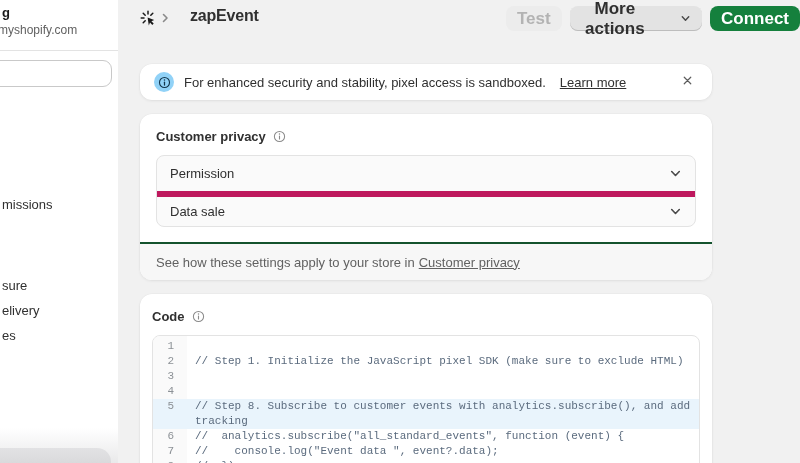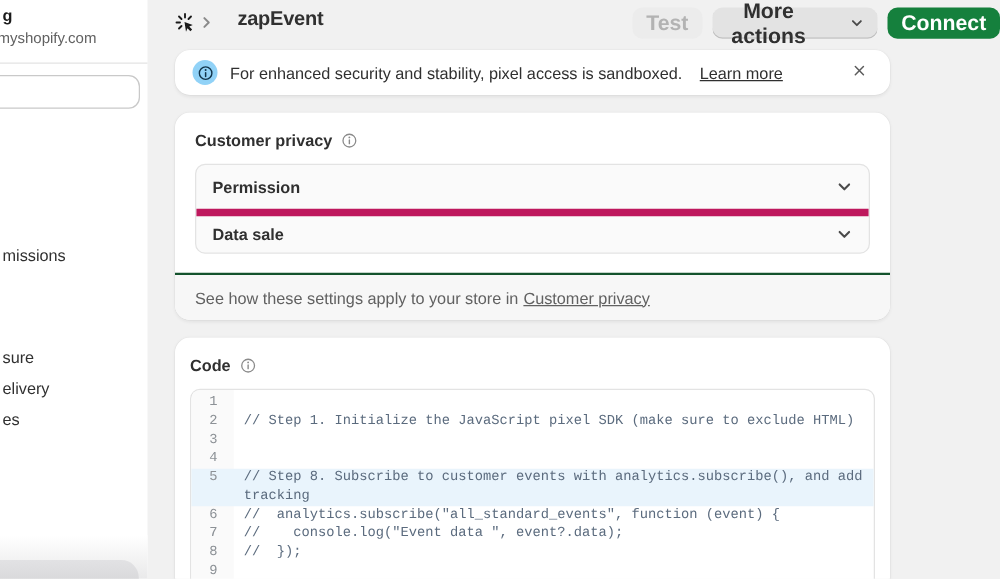--- a/index.html
+++ b/index.html
@@ -34,38 +34,38 @@
   .page-title { position:absolute; left:172px; top:7px; font-size:16px; font-weight:700; letter-spacing:-0.2px; color:#303030;margin-left:18px; }
   .header-actions { position:absolute; left:506px; top:6px; display:flex; gap:8px; }
   .btn { height:25px; display:inline-flex; align-items:center; gap:5px;
     border:none; border-radius:8px; padding:0 11px;
     font-family:inherit; font-size:17px; font-weight:700; cursor:pointer; }
   .btn-test { background:#ececec; color:#b3b3b3; cursor:default; }
   .btn-more { background:#e3e3e3; color:#303030; box-shadow:inset 0 -1px 0 #bdbdbd;gap:31px; }
   .btn-connect { background:#15803d; color:#ffffff; cursor:default; }
   
   .card { position:absolute; left:140px; width:572px; background:#ffffff; border-radius:12px;
-    box-shadow:0 1px 3px rgba(26,26,26,0.07), 0 0 0 0.5px rgba(0,0,0,0.03); }
+    box-shadow:0 1px 3px rgba(26,26,26,0.07), 0 0 0 0.5px rgba(0,0,0,0.03);margin-top:24px; }
   
   .banner { top:40px; height:36px; display:flex; align-items:center; padding:0 14px; gap:10px; }
   .banner-icon { width:20px; height:20px; border-radius:50%; background:#91d2f7;
     display:inline-flex; align-items:center; justify-content:center; flex:none; }
   .banner-text { font-size:13px; color:#303030; }
   .inline-link { color:#303030; text-decoration:underline; cursor:pointer; margin-left:4px; }
   .banner-close { margin-left:auto; width:22px; height:22px; border:none; background:transparent;
     display:inline-flex; align-items:center; justify-content:center; cursor:pointer; border-radius:6px; }
   
   .privacy { top:90px; height:166px; padding:13px 16px 0; }
   .card-title-row { display:flex; align-items:center; gap:7px; height:18px; }
   .card-title { font-size:13px; font-weight:700; color:#303030; }
   .info-icon { display:inline-flex; }
   .accordion { margin-top:10px; border:1px solid #e3e3e3; border-radius:8px; background:#fafafa; overflow:hidden; }
   .acc-row { height:35px; display:flex; align-items:center; padding:0 13px; cursor:pointer; }
   .acc-row + .acc-row { border-top:6px solid #be185d; }
-  .acc-label { font-size:13px; font-weight:700; color:#303030; }
+  .acc-label { font-size:13px; font-weight:400; color:#303030; }
   .acc-chevron { margin-left:auto; display:inline-flex; }
   .card-footer { position:absolute; left:0; right:0; bottom:0; height:38px; background:#f7f7f7;
     border-top:2px solid #14532d; border-radius:0 0 12px 12px;
     display:flex; align-items:center; padding:0 16px; font-size:13px; color:#616161; }
   .footer-link { color:#616161; text-decoration:underline; cursor:pointer; margin-left:4px; }
   
   .codecard { top:270px; height:210px; padding:13px 12px 0; border-radius:12px 12px 0 0; }
   .editor { margin-top:10px; height:180px; border:1px solid #e3e3e3; border-radius:8px 8px 0 0;
     background:#ffffff; position:relative; overflow:hidden; cursor:text; }
   .gutter-bg { position:absolute; left:0; top:0; bottom:0; width:34px; background:#fafafa; }

